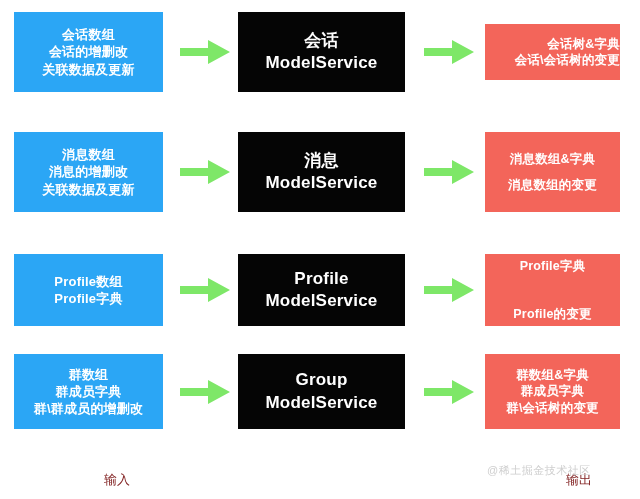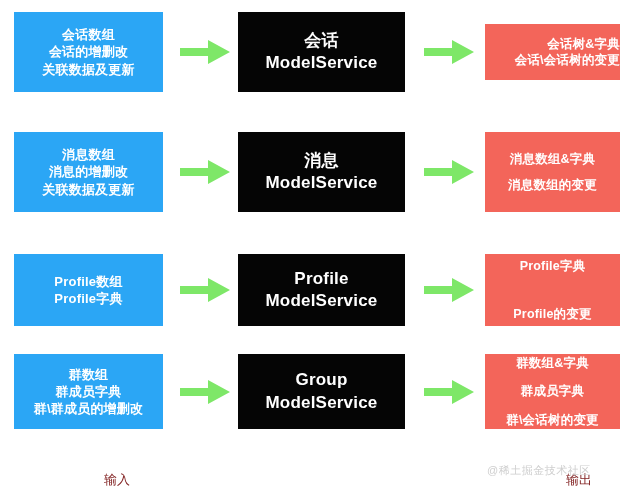--- a/index.html
+++ b/index.html
@@ -207,21 +207,21 @@
     </div>
     <div class="box col-state" style="height:75px;">
       <span class="line latin">Group</span>
       <span class="line latin">ModelService</span>
     </div>
     <div class="arrow" style="left:422px;top:23px;">
       <svg width="56" height="30" viewBox="0 0 56 30" aria-hidden="true">
         <path d="M2 11 L30 11 L30 3 L52 15 L30 27 L30 19 L2 19 Z" fill="#7EE768"></path>
       </svg>
     </div>
-    <div class="box col-output" style="height:75px;gap:12px;">
+    <div class="box col-output" style="height:75px;">
       <span class="line">群数组&amp;字典</span>
       <span class="line">群成员字典</span>
       <span class="line">群\会话树的变更</span>
     </div>
   </div>
 
   <div class="footer-label" id="footer-input">输入</div>
   <div class="footer-label" id="footer-output">输出</div>
 
   <div id="watermark">@稀土掘金技术社区</div>

